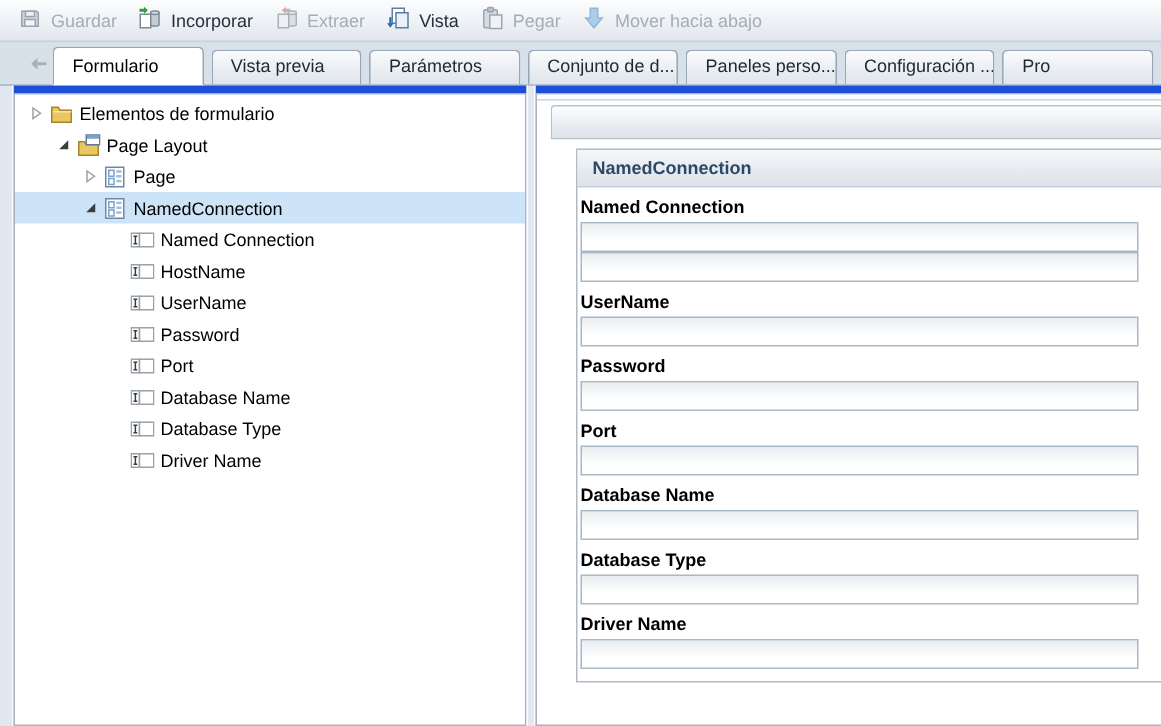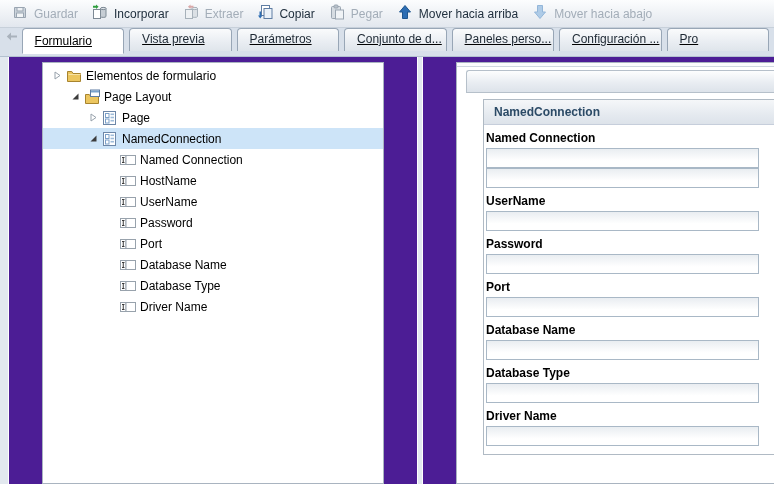--- a/index.html
+++ b/index.html
@@ -12,33 +12,33 @@
     padding-left:5px; white-space:nowrap;
     background:linear-gradient(#fcfdfe, #eef1f5 55%, #e2e7ee);
     border-bottom:1px solid #c7d0da;text-align:right; }
   .tb-item { display:flex; align-items:center; gap:6px; padding:0 7px; height:100%;
     font-size:12px; color:#22313f; cursor:default; }
   .tb-item.disabled { color:#a3adb8; }
   .tb-item svg { flex:0 0 auto; }
 
   
   .tabbar { height:29px; flex:0 0 29px; background:#d8e0ea; display:flex;
-    align-items:flex-start; padding-left:6px; border-bottom:1px solid #b3c1d0;
-    white-space:nowrap;text-decoration:underline; }
+    align-items:flex-end; padding-left:20px; border-bottom:1px solid #b3c1d0;
+    white-space:nowrap; }
   .tab-scroll { width:15px; height:16px; margin:0 3px 5px 0; display:flex;
     align-items:center; justify-content:center; }
   .tab { width:117px; height:23px; line-height:21px; padding:0 12px; margin-right:5px;
     font-size:12px; color:#1d2833; overflow:hidden; text-overflow:clip;
     background:linear-gradient(#fafbfc, #e9edf2 60%, #dfe5eb);
     border:1px solid #98a6b6; border-bottom:none; border-radius:4px 4px 0 0; }
   .tab.active { background:#fff; height:26px; line-height:24px; margin-bottom:-1px;
     border-bottom:1px solid #fff; color:#000; position:relative; z-index:1; }
 
   
-  .content { flex:1; display:flex; background:#4c1d95; min-height:0;gap:33px; }
+  .content { flex:1; display:flex; background:#1d4ed8; min-height:0; }
   .gutter-left { flex:0 0 9px; background:#e2e8ef; border-right:1px solid #fdfdfe; }
   .splitter { flex:0 0 6px; background:#e2e8ef;
     border-left:1px solid #fdfdfe; border-right:1px solid #fdfdfe; }
 
   
   .tree-panel { flex:0 0 342px; margin-top:5px; background:#fff;
     border:1px solid #a9b4c0; padding-top:2px; overflow:hidden; }
   .tree-row { height:21px; display:flex; align-items:center;
     padding-left:calc(8px + (var(--indent, 0) * 18px));
     font-size:12px; color:#000; cursor:default; }
@@ -97,35 +97,29 @@
             <path d="M10.5 1.8h-3V.5L4.9 2.8l2.6 2.3V3.8h3z" fill="#d9a9a9"></path>
           </svg></span>
       <span>Extraer</span>
     </div>
     <div class="tb-item">
       <span><svg width="16" height="16">
             <rect x="4.5" y="1.5" width="8" height="10" fill="#fff" stroke="#5e7da3"></rect>
             <rect x="7" y="4.5" width="8" height="10" fill="#eaf1f9" stroke="#5e7da3"></rect>
             <path d="M2.5 7.5v4H1l2.2 3 2.2-3H4v-4z" fill="#2d6db3"></path>
           </svg></span>
-      <span>Copiar</span>
+      <span>Vista</span>
     </div>
     <div class="tb-item disabled">
       <span><svg width="16" height="16">
             <rect x="2.5" y="2.5" width="9" height="12" rx="1" fill="#d6dce2" stroke="#9aa5b1"></rect>
             <rect x="5" y="1" width="4" height="3" rx="1" fill="#b9c2cb" stroke="#9aa5b1"></rect>
             <rect x="6.5" y="6" width="8" height="9" fill="#f0f3f6" stroke="#9aa5b1"></rect>
           </svg></span>
       <span>Pegar</span>
-    </div>
-    <div class="tb-item">
-      <span><svg width="16" height="16">
-            <path d="M8 1.5L13.5 8H10.5V14.5H5.5V8H2.5z" fill="#2d6db3" stroke="#1f568f"></path>
-          </svg></span>
-      <span>Mover hacia arriba</span>
     </div>
     <div class="tb-item disabled">
       <span><svg width="16" height="16">
             <path d="M8 14.5L2.5 8H5.5V1.5H10.5V8H13.5z" fill="#aecbe7" stroke="#93b6d9"></path>
           </svg></span>
       <span>Mover hacia abajo</span>
     </div>
   </div>
 
   <div class="tabbar">

